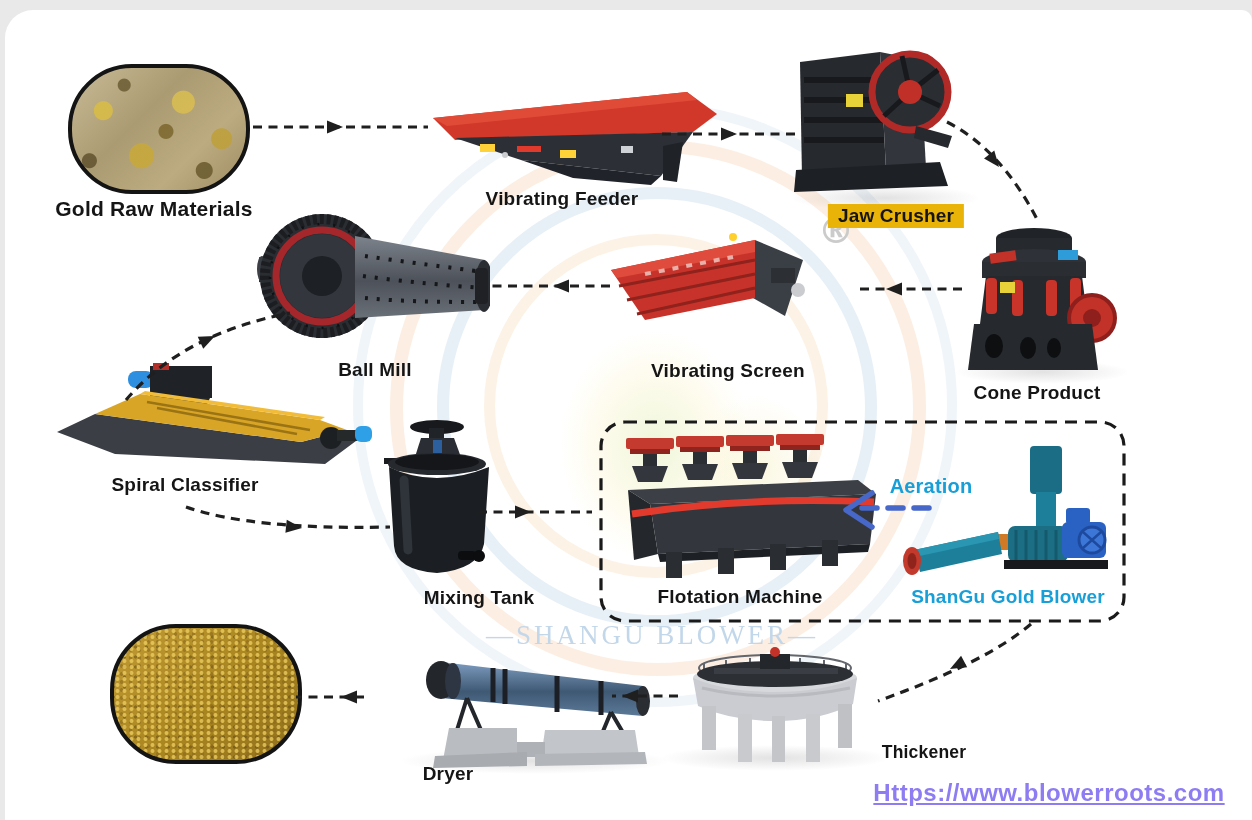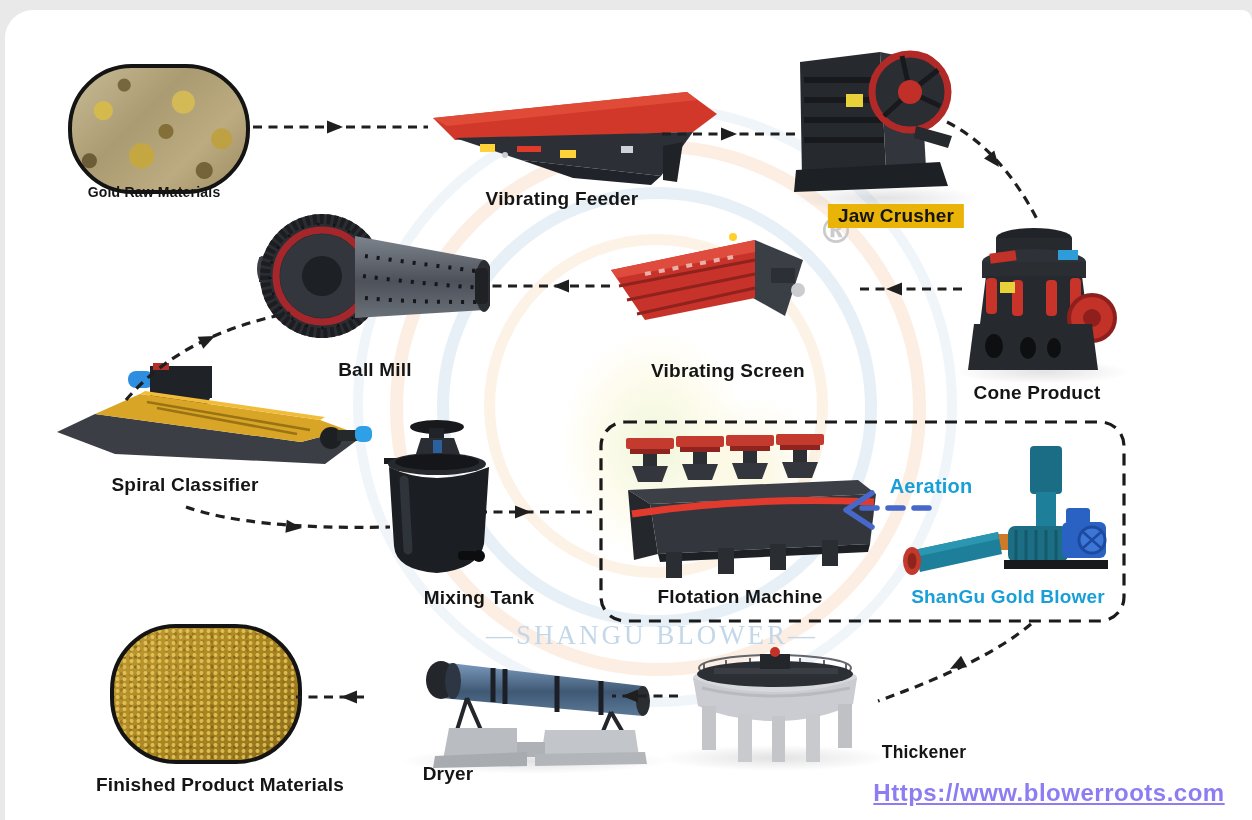--- a/index.html
+++ b/index.html
@@ -310,30 +310,29 @@
     <g>
       <path class="dash" d="M678,696 H612"></path>
         <path class="head" d="M0,0 L-16,-6.5 L-16,6.5 Z" transform="translate(622,696) rotate(180)"></path>
     </g>
     <g>
       <path class="dash" d="M364,697 H296"></path>
         <path class="head" d="M0,0 L-16,-6.5 L-16,6.5 Z" transform="translate(341,697) rotate(180)"></path>
     </g>
   </svg>
 
-  <div class="lbl" style="left:154px;top:184px;font-size:14px;">Gold Raw Materials</div>
+  <div class="lbl" style="left:154px;top:197px;font-size:21px;">Gold Raw Materials</div>
   <div class="lbl" style="left:549px;top:188px;margin-left:13px;">Vibrating Feeder</div>
   <div class="reg" style="left:818px;top:210px;">®</div>
   <div class="lbl boxed" style="left:896px;top:204px;">Jaw Crusher</div>
   <div class="lbl" style="left:375px;top:359px;">Ball Mill</div>
   <div class="lbl" style="left:728px;top:360px;">Vibrating Screen</div>
   <div class="lbl" style="left:1037px;top:382px;">Cone Product</div>
   <div class="lbl" style="left:185px;top:474px;">Spiral Classifier</div>
   <div class="lbl" style="left:448px;top:587px;margin-left:31px;">Mixing Tank</div>
   <div class="lbl" style="left:740px;top:586px;">Flotation Machine</div>
   <div class="lbl cyan" style="left:921px;top:475px;font-size:20px;margin-left:10px;">Aeration</div>
   <div class="lbl cyan" style="left:1008px;top:586px;">ShanGu Gold Blower</div>
   <div class="lbl" style="left:924px;top:742px;font-size:17.5px;">Thickener</div>
   <div class="lbl" style="left:448px;top:763px;">Dryer</div>
-  <div class="lbl" style="left:220px;top:774px;">Finished Product Materials</div>
 
   <div class="url" style="left:1049px;top:779px;">Https://www.blowerroots.com</div>
 </div>
 
 </body></html>

